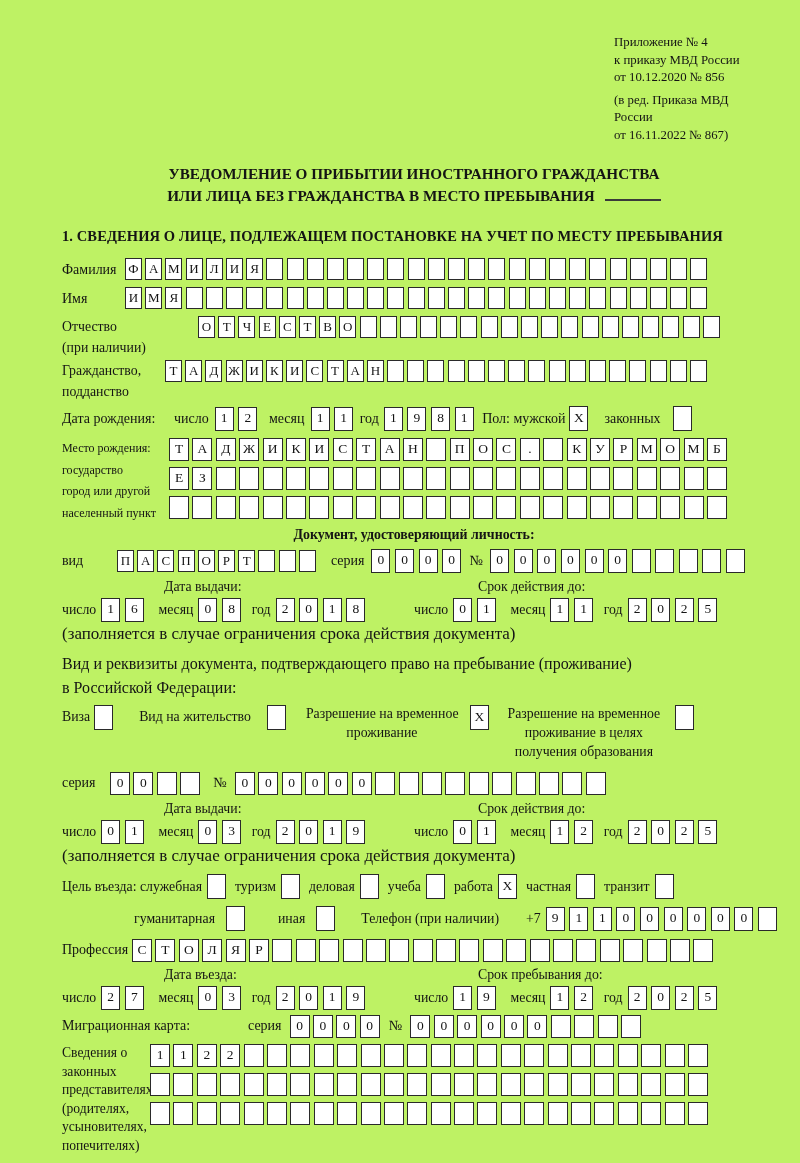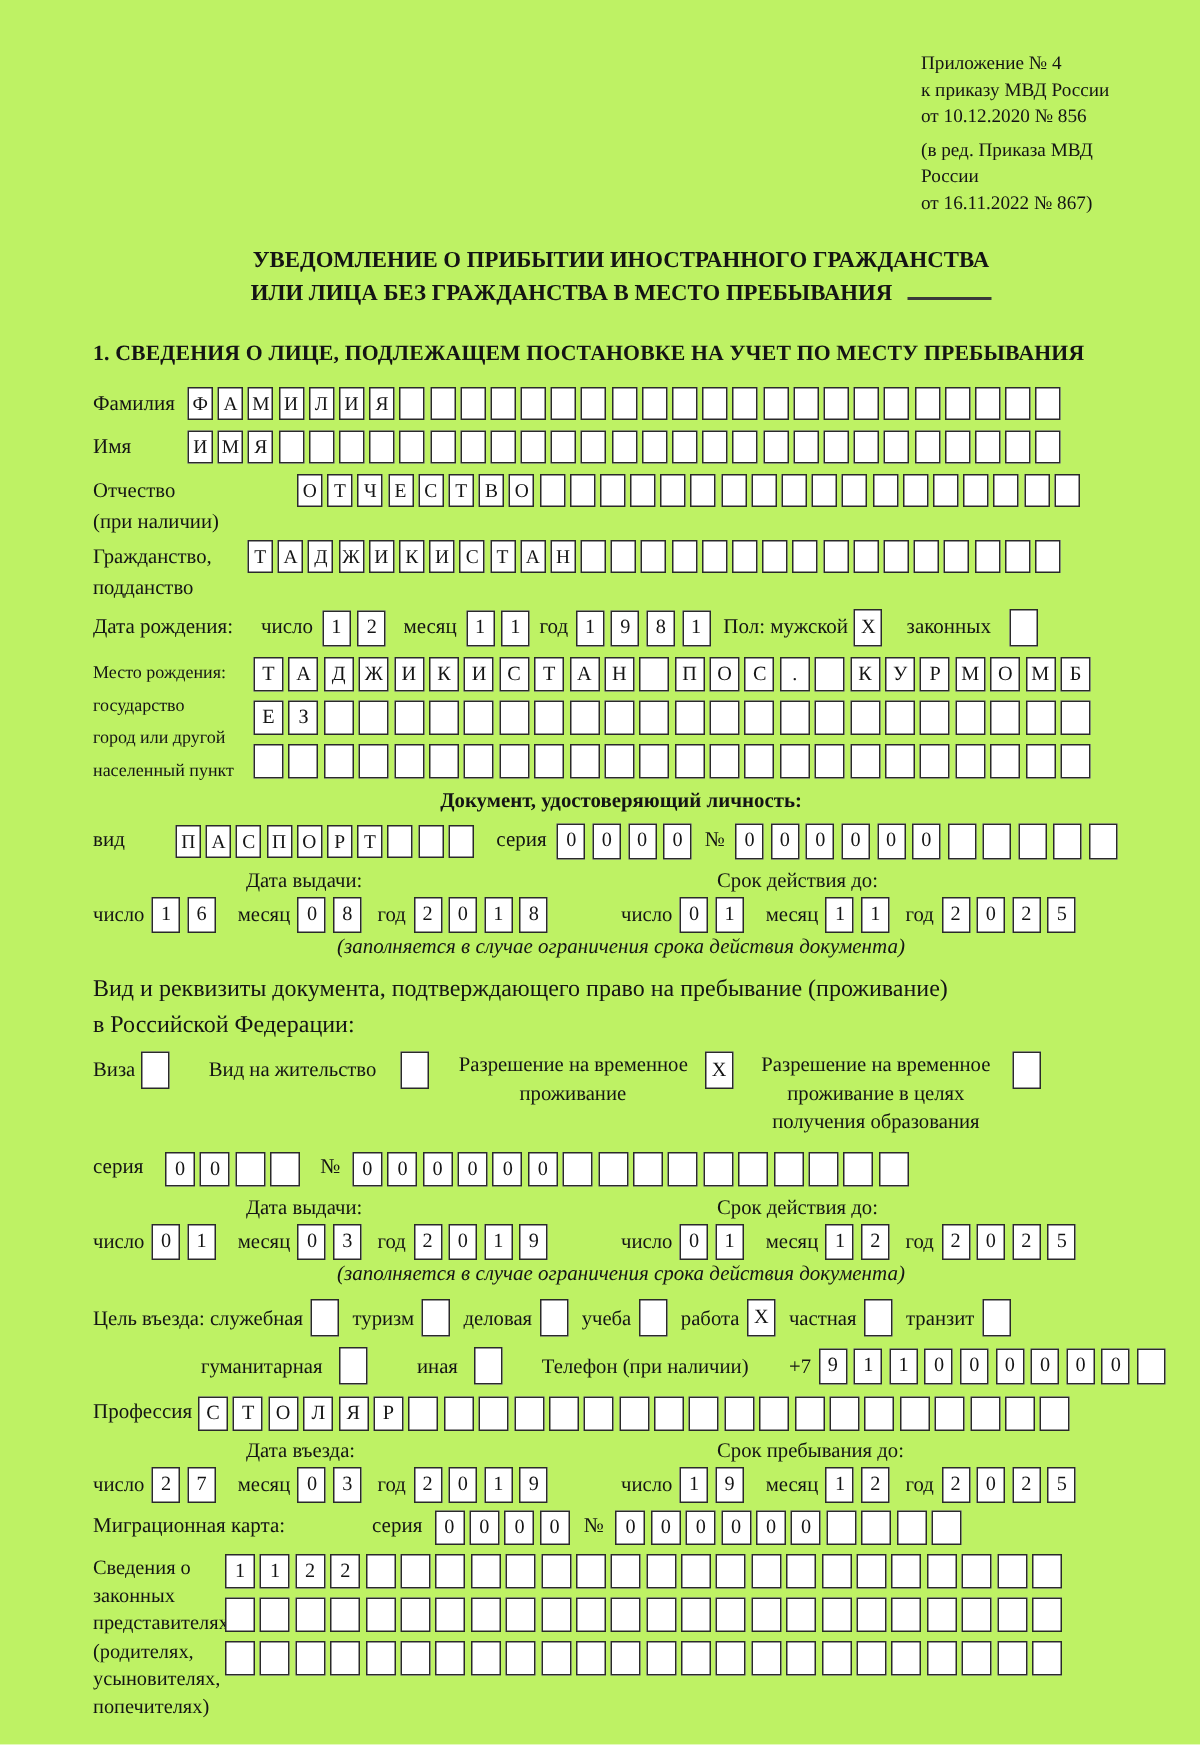--- a/index.html
+++ b/index.html
@@ -33,21 +33,21 @@
   
   .dp { display:flex; align-items:center; margin-top:1px; }
   .dp-l { width:352px; flex:none; }
   .dp-r { flex:1; }
   .dp-head { font-size:13.8px; margin-bottom:3px; }
   .dp-l .dp-head { margin-left:102px; }
   .dp-r .dp-head { margin-left:64px; }
   .dp-row { display:flex; align-items:center; font-size:13.8px; }
   .dp-row .t { margin-right:5px; white-space:nowrap; }
   .gap10 { margin-left:10px; } .gap6 { margin-left:6px; }
-  .note { text-align:center; font-size:14px; margin:2px 0 8px;font-style:italic; }
+  .note { text-align:left; font-size:17px; margin:2px 0 8px; }
   .intro { font-size:16px; line-height:24px; }
   
   .permits { display:flex; align-items:flex-start; font-size:13.8px; margin:4px 0 10px; }
   .permits .one { line-height:26px; white-space:nowrap; }
   .pm { text-align:center; line-height:19px; white-space:nowrap; }
   .permits .cbx { margin-top:1px; }
   
   .purpose { display:flex; align-items:center; font-size:13.8px; margin-bottom:7px; white-space:nowrap; }
   .purpose .t { margin:0 5px 0 9px; }
   .purpose .t.first { margin-left:0; }

